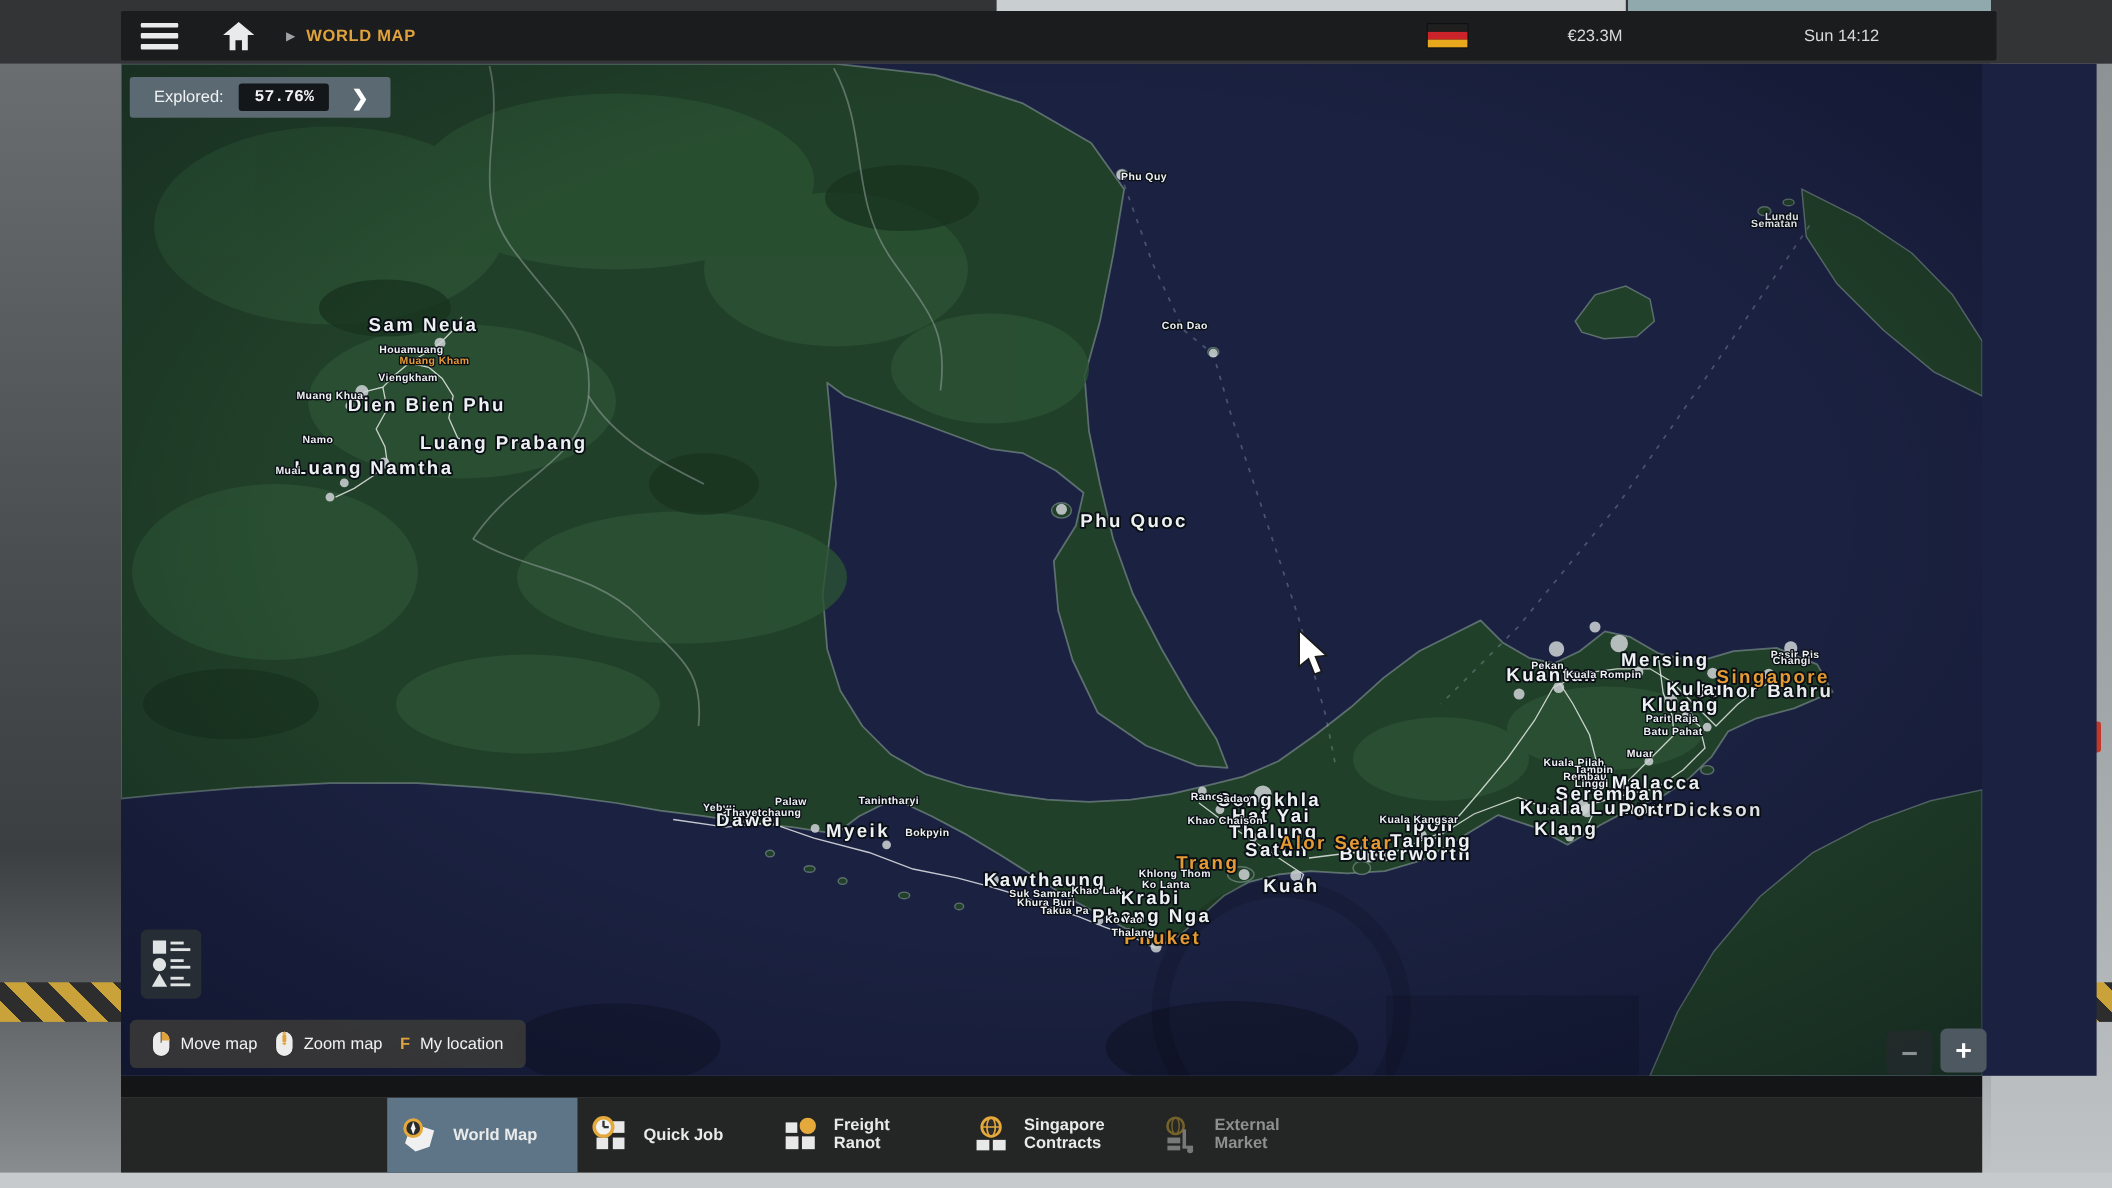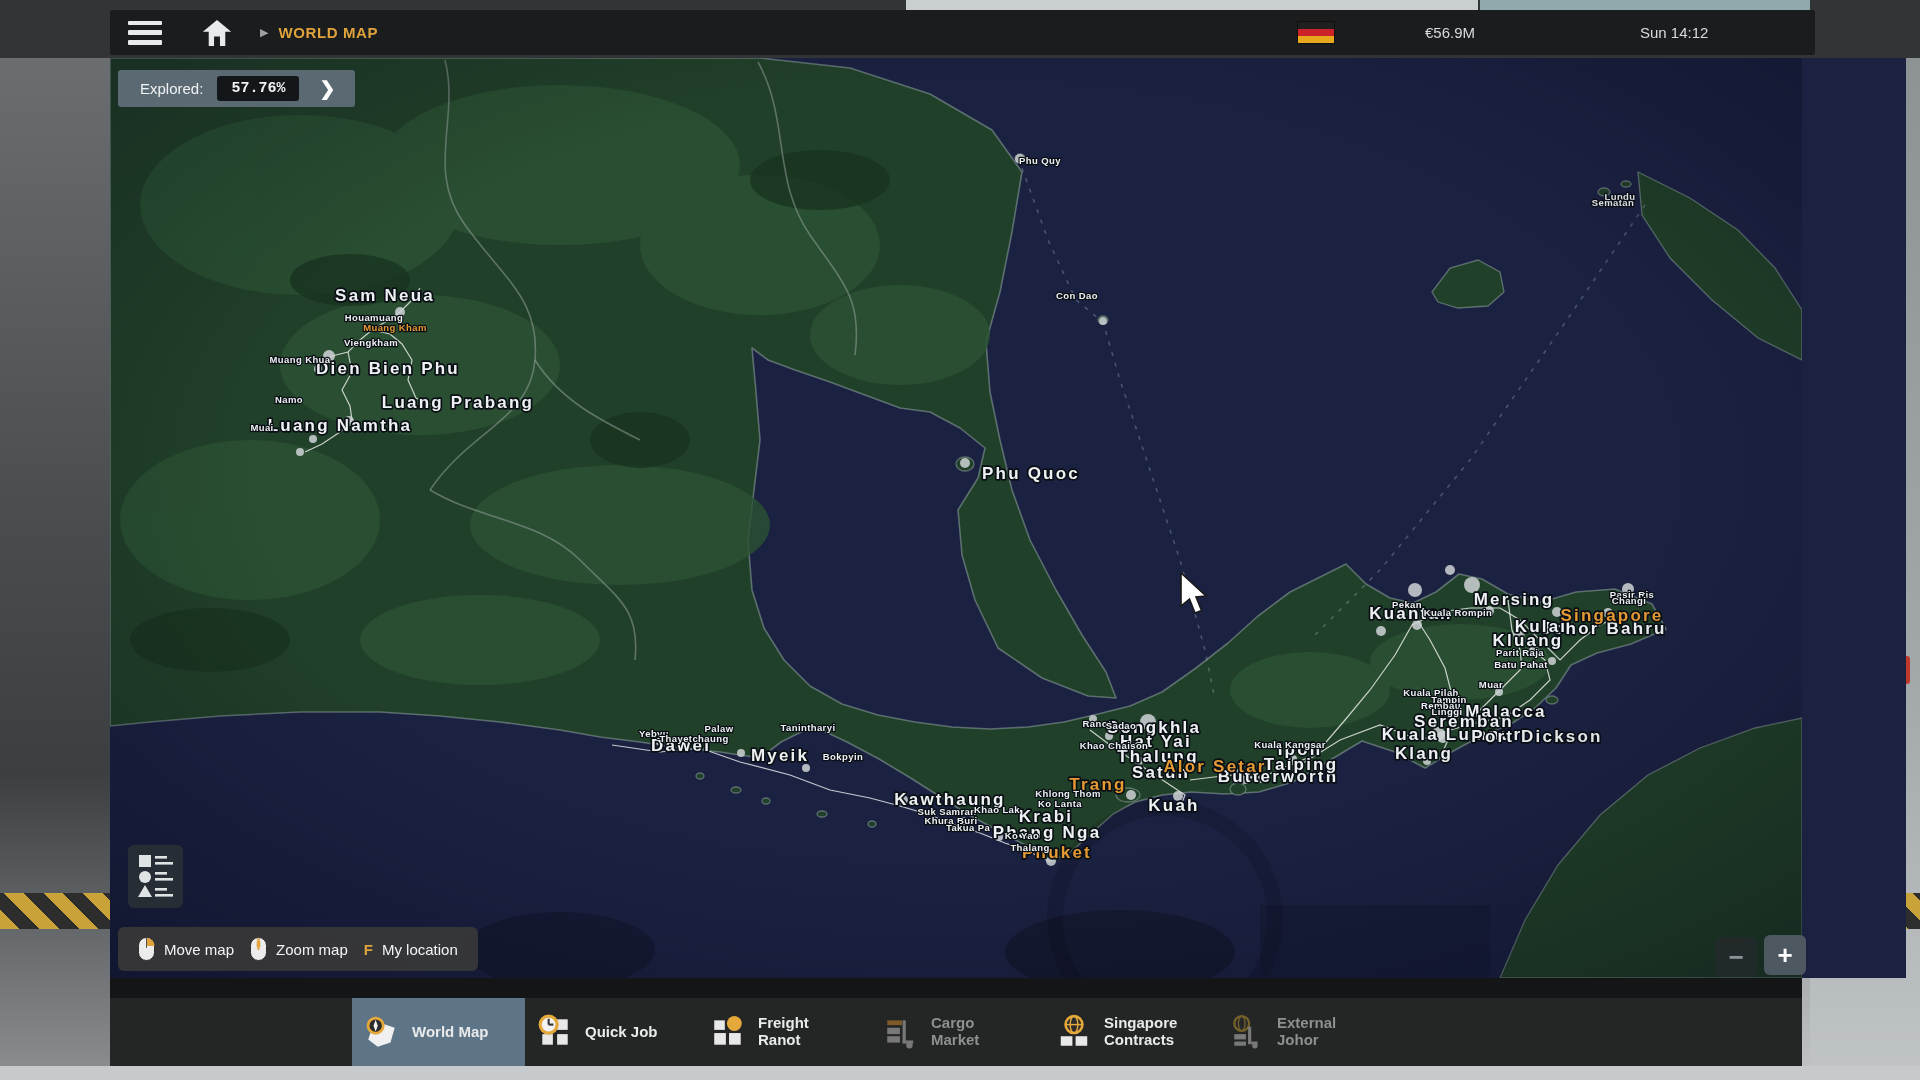--- a/index.html
+++ b/index.html
@@ -87,21 +87,21 @@
     <path d="M12 0 L24 10 L19 10 L19 22 L14.5 22 L14.5 14 L9.5 14 L9.5 22 L5 22 L5 10 L0 10 Z" fill="#e8eaeb"></path>
   </svg>
   <span class="tb-crumb-arrow">▶</span>
   <span class="tb-crumb">WORLD MAP</span>
   <div class="tb-right">
     <div class="tb-flag">
       <i style="background:#1f1f1f"></i>
         <i style="background:#cc2229"></i>
         <i style="background:#e8a81e"></i>
     </div>
-    <span class="tb-money">€56.9M</span>
+    <span class="tb-money">€23.3M</span>
     <span class="tb-time">Sun 14:12</span>
   </div>
 </header>
 
 <div class="abs map-panel">
   <svg id="map-svg" width="1692" height="920" viewBox="110 58 1692 920">
     <defs>
       <radialGradient id="vig" cx="50%" cy="45%" r="75%">
         <stop offset="55%" stop-color="rgba(0,0,16,0)"></stop>
         <stop offset="100%" stop-color="rgba(0,0,16,.35)"></stop>
@@ -394,46 +394,35 @@
   </div>
   <div class="nav-item">
     <svg width="36" height="36" viewBox="0 0 34 34">
       <rect x="4" y="6" width="10" height="9" fill="#e8e8e8"></rect>
       <rect x="4" y="18" width="11" height="11" fill="#e8e8e8"></rect>
       <rect x="18" y="18" width="11" height="11" fill="#e8e8e8"></rect>
       <circle cx="23" cy="9" r="7" fill="#e5a93b"></circle>
     </svg>
     <span class="lbl">Freight Ranot</span>
   </div>
-  <div class="nav-item dim">
-    <svg width="36" height="36" viewBox="0 0 34 34">
-      <rect x="4" y="6" width="14" height="4.5" fill="#c9872b"></rect>
-      <rect x="4" y="13" width="12" height="6" fill="#bdbdbd"></rect>
-      <rect x="4" y="21" width="12" height="6" fill="#bdbdbd"></rect>
-      <rect x="18.5" y="6" width="3" height="21" fill="#bdbdbd"></rect>
-      <rect x="18.5" y="25" width="10" height="3" fill="#bdbdbd"></rect>
-      <circle cx="25" cy="29.5" r="3" fill="#bdbdbd"></circle>
-    </svg>
-    <span class="lbl">Cargo Market</span>
-  </div>
   <div class="nav-item">
     <svg width="36" height="36" viewBox="0 0 34 34">
       <circle cx="17" cy="10" r="8" fill="#2b2b2b" stroke="#e5a93b" stroke-width="2.4"></circle>
       <ellipse cx="17" cy="10" rx="3.6" ry="8" fill="none" stroke="#e5a93b" stroke-width="1.4"></ellipse>
       <line x1="9" y1="10" x2="25" y2="10" stroke="#e5a93b" stroke-width="1.4"></line>
       <rect x="4.5" y="21" width="11" height="9" fill="#e8e8e8"></rect>
       <rect x="18.5" y="21" width="11" height="9" fill="#e8e8e8"></rect>
     </svg>
     <span class="lbl">Singapore Contracts</span>
   </div>
   <div class="nav-item dim">
     <svg width="36" height="36" viewBox="0 0 34 34">
       <circle cx="12" cy="9" r="7" fill="#2b2b2b" stroke="#b8942e" stroke-width="2.2"></circle>
       <ellipse cx="12" cy="9" rx="3.1" ry="7" fill="none" stroke="#b8942e" stroke-width="1.2"></ellipse>
       <rect x="5" y="19" width="11" height="5" fill="#bdbdbd"></rect>
       <rect x="5" y="26" width="11" height="4" fill="#bdbdbd"></rect>
       <rect x="18" y="12" width="3" height="16" fill="#bdbdbd"></rect>
       <rect x="18" y="26" width="9" height="2.6" fill="#bdbdbd"></rect>
       <circle cx="24.5" cy="30" r="2.6" fill="#bdbdbd"></circle>
     </svg>
-    <span class="lbl">External Johor</span>
+    <span class="lbl">External Market</span>
   </div>
 </nav>
 
 </body></html>

